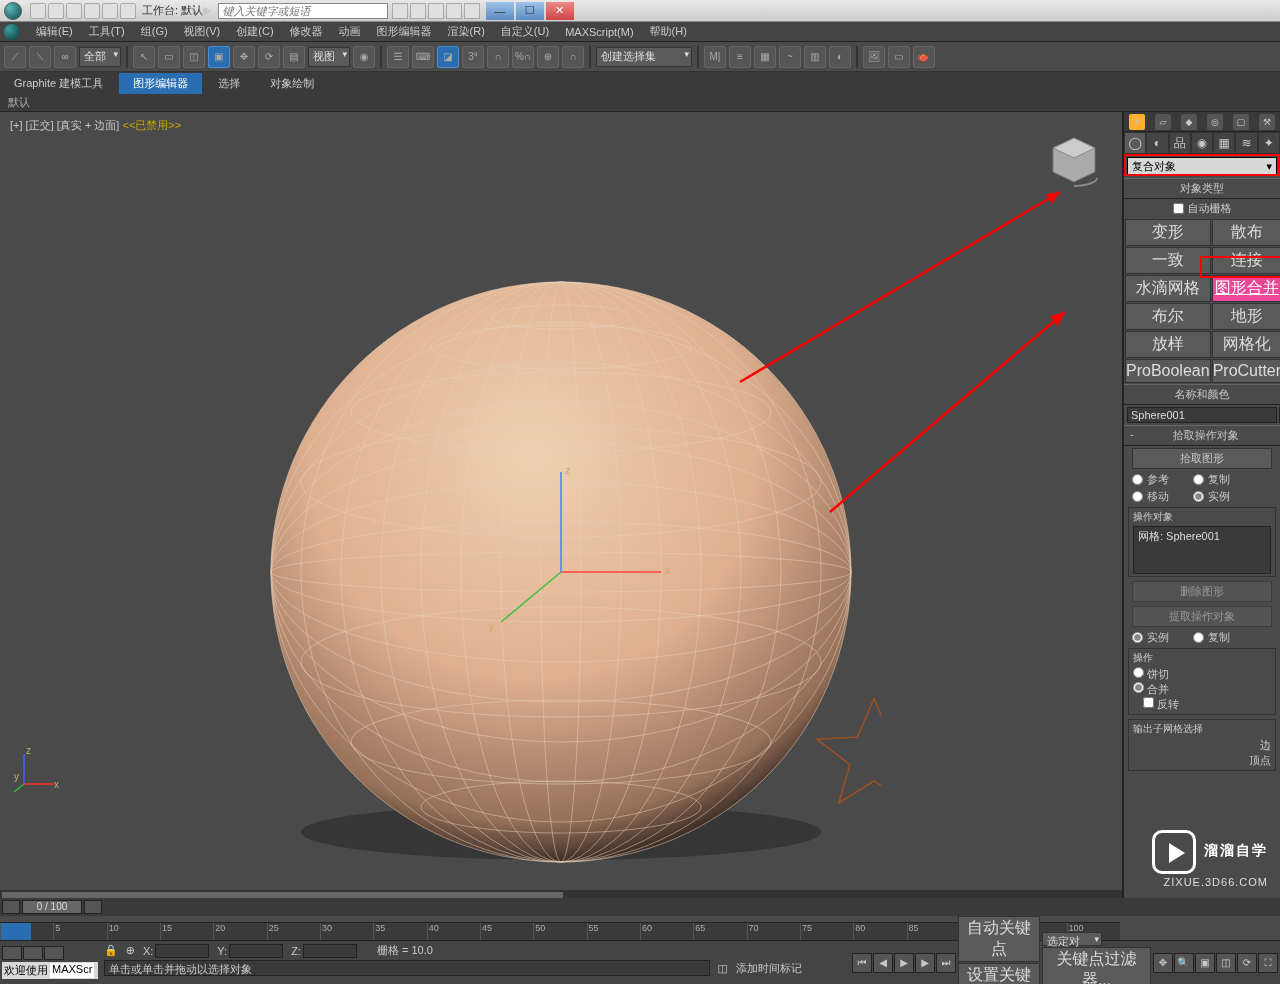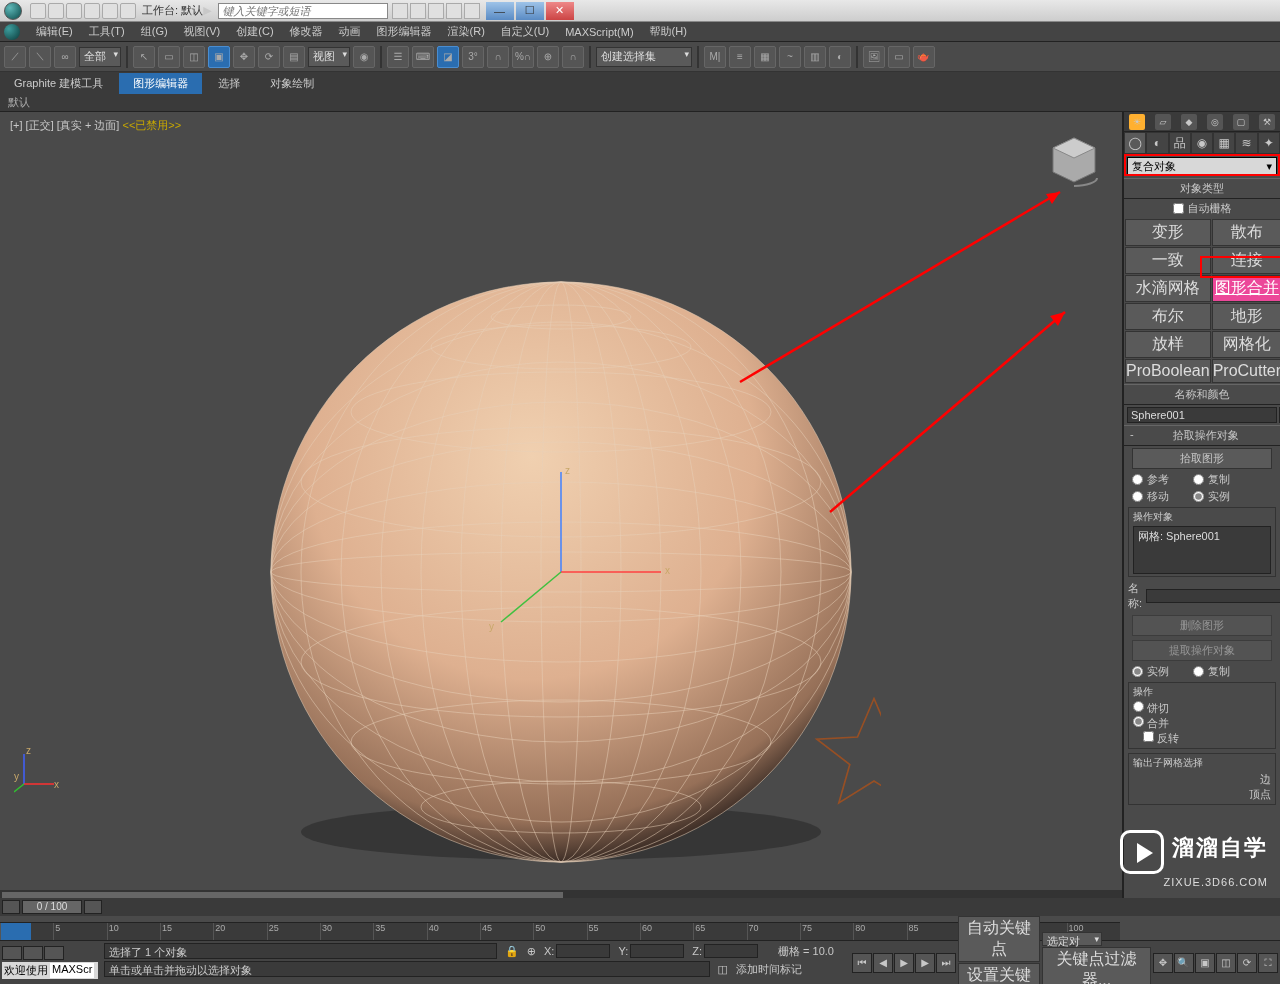--- a/index.html
+++ b/index.html
@@ -100,21 +100,21 @@
 .status-mid .line { display:flex; align-items:center; gap:8px;}
 .status-mid .msg { background:#3a3a3a; border:1px solid #222; flex:1; padding:1px 4px; height:16px; color:#ccc;}
 .coord { display:flex; gap:2px; align-items:center;}
 .coord input { width:54px; background:#3a3a3a; border:1px solid #222; color:#888; height:14px; padding:0 2px;}
 .status-right { width:430px; display:flex; align-items:center; gap:2px; padding:2px;}
 .status-right .play { display:flex; gap:1px;}
 .status-right .play span { width:20px; height:20px; background:#555; border:1px solid #222; display:flex; align-items:center; justify-content:center; font-size:10px;}
 
 
 .watermark { position:absolute; right:12px; bottom:96px; color:#fff; text-align:right;}
-.watermark .w1 { font-size:22px; font-weight:bold; letter-spacing:2px;}
+.watermark .w1 { font-size:14px; font-weight:bold; letter-spacing:2px;}
 .watermark .w2 { font-size:11px; letter-spacing:1px; color:#ddd; margin-top:2px;text-align:right;}
 .watermark .play-logo { display:inline-block; width:44px; height:44px; border:3px solid #fff; border-radius:10px; vertical-align:middle; margin-right:8px; position:relative;}
 .watermark .play-logo::after { content:""; position:absolute; left:14px; top:10px; border-left:16px solid #fff; border-top:10px solid transparent; border-bottom:10px solid transparent;}
 
 
 .axis-gizmo { position:absolute; left:14px; bottom:110px;}
 
 input[type=checkbox],input[type=radio]{ width:11px; height:11px; accent-color:#888;}
 
 svg text { fill:#c8a86a; font-size:10px;}
@@ -373,24 +373,20 @@
       <label>
           <input type="radio" checked="" style="">
           <span>实例</span>
         </label>
     </div>
 
     <div class="group-box">
       <div class="gtitle">操作对象</div>
       <div class="list-box"><span>网格: Sphere001</span></div>
     </div>
-    <div class="label-input">
-      <span>名称:</span>
-      <input style="">
-    </div>
     <div class="wide-btn" style="opacity:.6">删除图形</div>
     <div class="wide-btn" style="opacity:.6">提取操作对象</div>
     <div class="radio-row">
       <label>
           <input type="radio" checked="" style="">
           <span>实例</span>
         </label>
       <label>
           <input type="radio" style="">
           <span>复制</span>
@@ -449,21 +445,20 @@
       <span></span>
       <span></span>
     </div>
     <div class="wel">
       <span>欢迎使用</span>
       <span style="background:#fff; padding:0 2px;">MAXScr</span>
     </div>
   </div>
   <div class="status-mid">
     <div class="line">
-      <div class="msg">选择了 1 个对象</div>
       <span style="color:#ffb030;">🔒</span>
       <span>⊕</span>
       <div class="coord">
           <span>X:</span>
           <input style="">
         </div>
       <div class="coord">
           <span>Y:</span>
           <input style="">
         </div>

